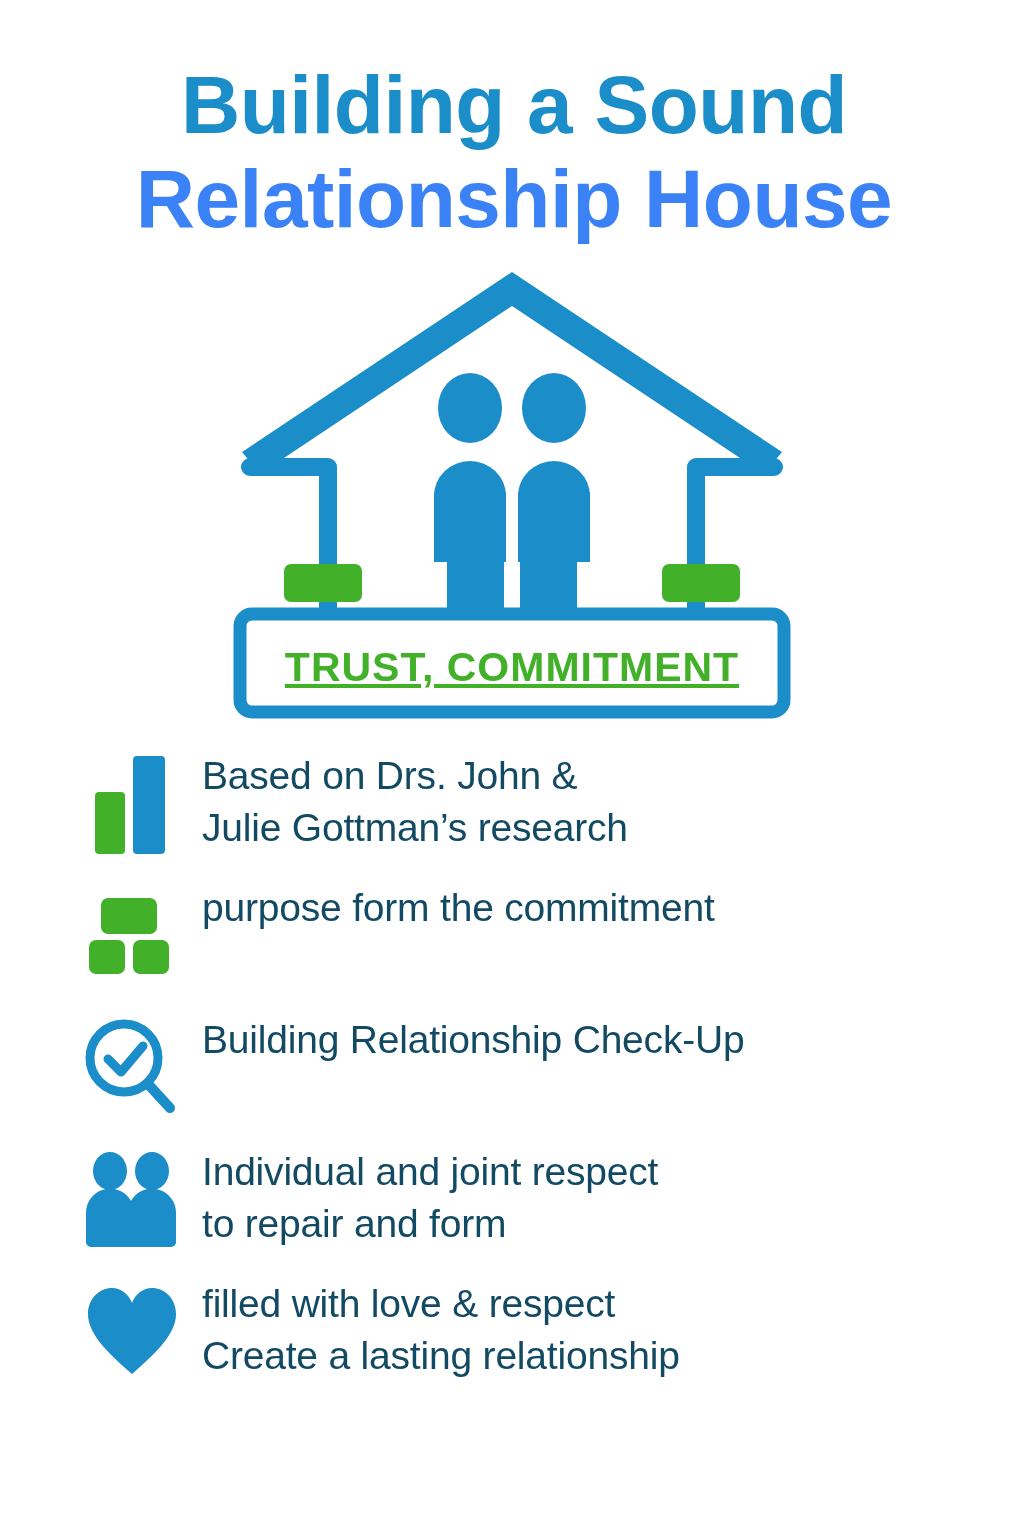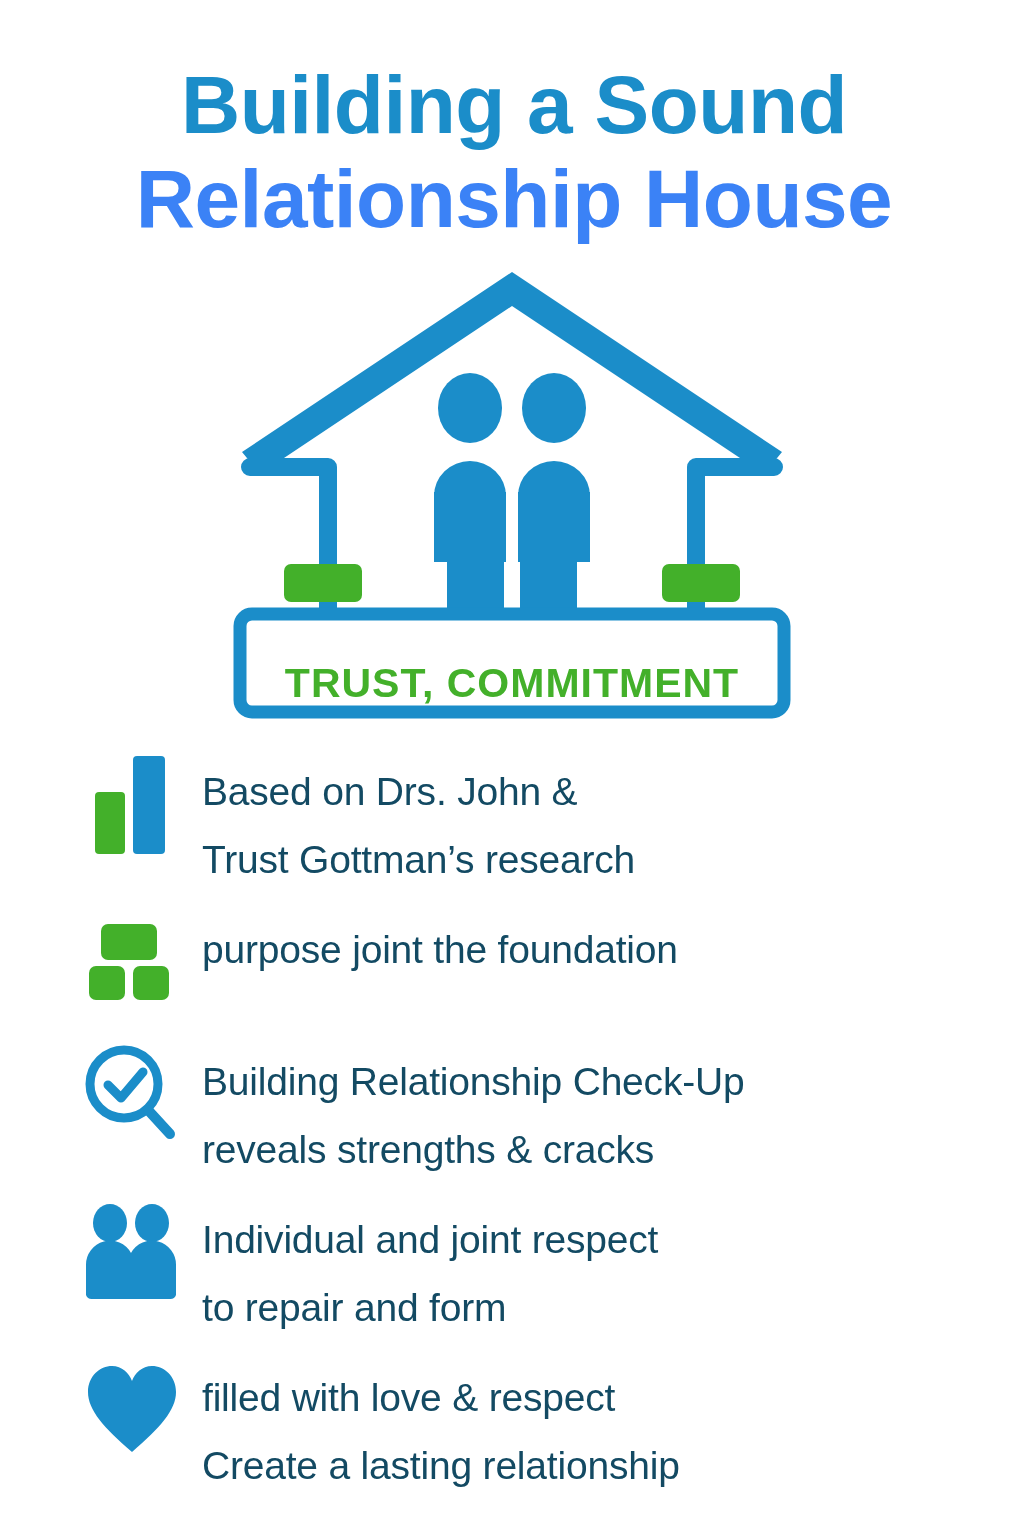--- a/index.html
+++ b/index.html
@@ -80,21 +80,20 @@
     color: #134A63;
     font-family: "Liberation Sans", sans-serif;
     font-size: 39px;
     line-height: 52px;
     font-weight: 400;
     letter-spacing: -0.2px;
   }
   .bullet-text .l {
     display: block;
     white-space: nowrap;
-    margin-top: 16px;
   }
 </style>
 </head>
 <body>
 
 <div class="page">
 
   <div class="title-block">
     <span class="title-line title-line-1">Building a Sound</span>
     <span class="title-line title-line-2">Relationship House</span>
@@ -197,65 +196,64 @@
       </g>
 
       <rect x="52" y="302" width="78" height="38" rx="7" fill="#43B02A"></rect>
       <rect x="430" y="302" width="78" height="38" rx="7" fill="#43B02A"></rect>
 
       <g>
         <rect x="8" y="352" width="544" height="98" rx="12" fill="#FFFFFF" stroke="#1B8DC9" stroke-width="13"></rect>
       </g>
     </svg>
 
-    <div style="position:absolute; left:8px; top:372px; width:544px; height:98px;
+    <div style="position:absolute; left:8px; top:356px; width:544px; height:98px;
                 display:flex; align-items:center; justify-content:center;
                 color:#43B02A; font-family:'Liberation Sans', sans-serif;
-                font-weight:700; font-size:41px; letter-spacing:1px;">TRUST, COMMITMENT</div>
+                font-weight:700; font-size:41px; letter-spacing:1px;text-decoration:underline;">TRUST, COMMITMENT</div>
   </div>
 
   <div class="bullets">
 
     <div class="bullet-row">
       <div class="bullet-icon">
         <svg width="86" height="104" viewBox="0 0 86 104" xmlns="http://www.w3.org/2000/svg">
           <rect x="6" y="40" width="30" height="62" rx="4" fill="#43B02A"></rect>
           <rect x="44" y="4" width="32" height="98" rx="4" fill="#1B8DC9"></rect>
         </svg>
       </div>
       <div class="bullet-text">
         <span class="l">Based on Drs. John &amp;</span>
-        <span class="l">Trust Gottman’s research</span>
+        <span class="l">Julie Gottman’s research</span>
       </div>
     </div>
 
     <div class="bullet-row">
       <div class="bullet-icon">
         <svg width="86" height="88" viewBox="0 0 86 88" xmlns="http://www.w3.org/2000/svg">
           <rect x="12" y="6" width="56" height="36" rx="7" fill="#43B02A"></rect>
           <rect x="0" y="48" width="36" height="34" rx="7" fill="#43B02A"></rect>
           <rect x="44" y="48" width="36" height="34" rx="7" fill="#43B02A"></rect>
         </svg>
       </div>
       <div class="bullet-text">
-        <span class="l">purpose joint the foundation</span>
+        <span class="l">purpose form the commitment</span>
       </div>
     </div>
 
     <div class="bullet-row">
       <div class="bullet-icon">
         <svg width="104" height="104" viewBox="0 0 104 104" xmlns="http://www.w3.org/2000/svg">
           <circle cx="44" cy="42" r="34" fill="none" stroke="#1B8DC9" stroke-width="9"></circle>
           <path d="M 28 43 L 41 56 L 63 30" fill="none" stroke="#1B8DC9" stroke-width="9" stroke-linecap="round" stroke-linejoin="round"></path>
           <line x1="68" y1="68" x2="90" y2="92" stroke="#1B8DC9" stroke-width="10" stroke-linecap="round"></line>
         </svg>
       </div>
       <div class="bullet-text">
         <span class="l">Building Relationship Check-Up</span>
-        <span class="l">reveals strengths &amp; cracks</span>
       </div>
     </div>
 
     <div class="bullet-row">
       <div class="bullet-icon">
         <svg width="100" height="98" viewBox="0 0 100 98" xmlns="http://www.w3.org/2000/svg">
           <ellipse cx="28" cy="20" rx="17" ry="19" fill="#1B8DC9"></ellipse>
           <ellipse cx="70" cy="20" rx="17" ry="19" fill="#1B8DC9"></ellipse>
           <path d="M 4 92 L 4 62 A 24 24 0 0 1 49 50 A 24 24 0 0 1 94 62 L 94 92
                    A 6 6 0 0 1 88 96 L 10 96 A 6 6 0 0 1 4 92 Z" fill="#1B8DC9"></path>

